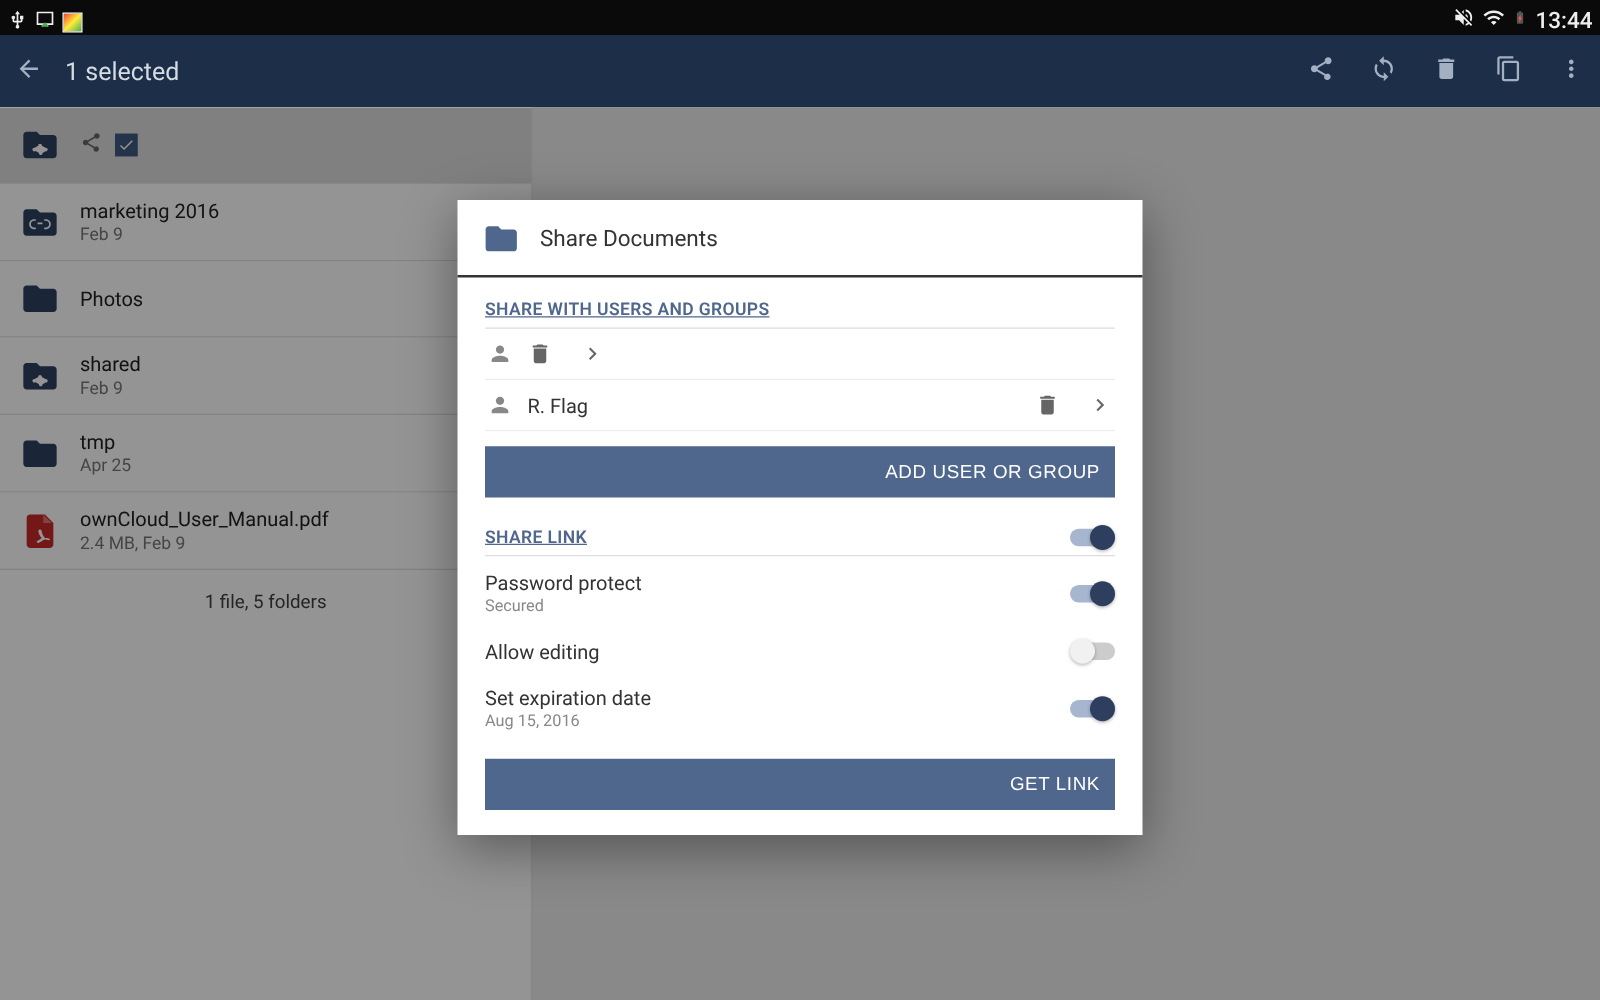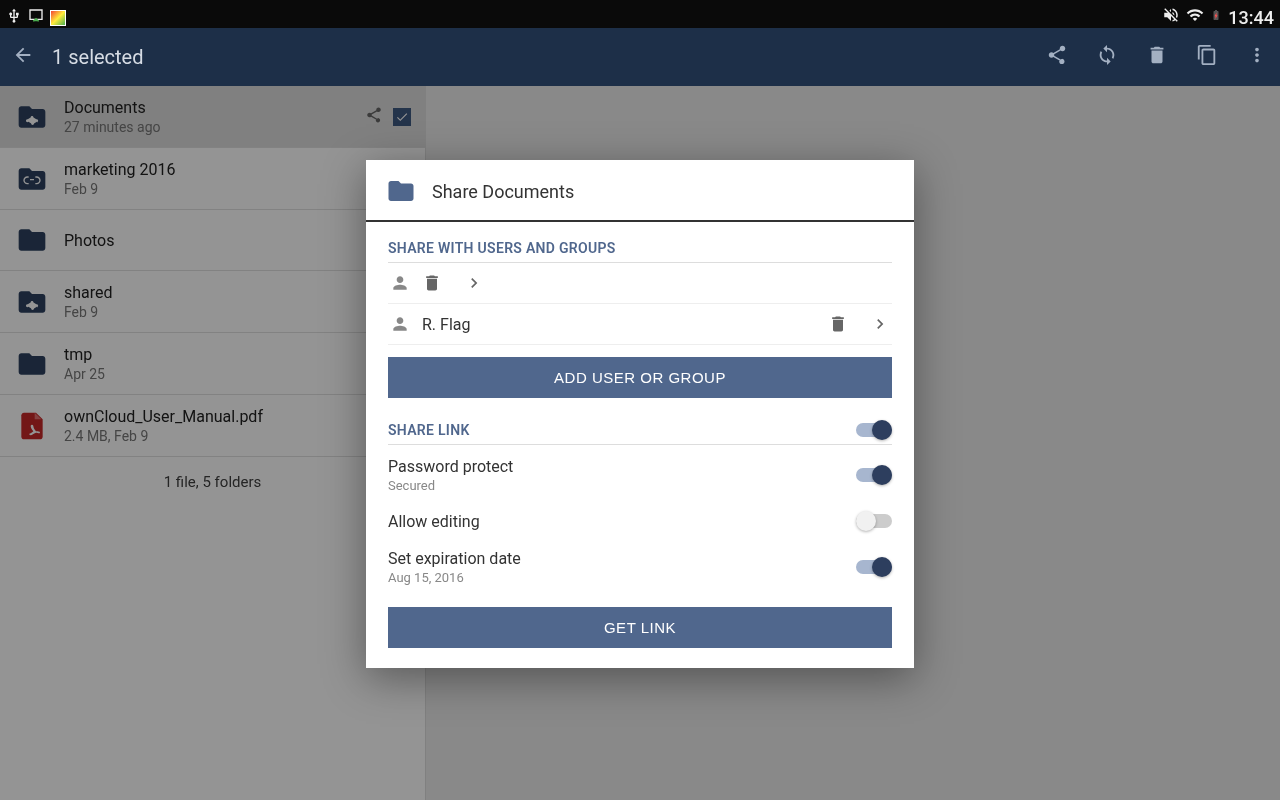--- a/index.html
+++ b/index.html
@@ -39,27 +39,27 @@
   
   
   .right-panel { flex: 1; background: #ececec; }
   
   
   .dialog { position: absolute; left: 366px; top: 160px; width: 548px; background: #fff; box-shadow: 0 10px 40px rgba(0,0,0,0.4); }
   .dialog-header { display: flex; align-items: center; gap: 16px; padding: 16px 20px 14px; border-bottom: 2px solid #333; }
   .dialog-header svg { width: 30px; height: 30px; fill: #50678d; }
   .dialog-title { font-size: 18px; color: #333; }
   .dialog-body { padding: 18px 22px 20px; }
-  .section-label { font-size: 14px; font-weight: 600; color: #50678d; letter-spacing: 0.3px; padding-bottom: 6px; border-bottom: 1px solid #ddd; }
+  .section-label { font-size: 14px; font-weight: 600; color: #50678d; letter-spacing: 0.3px; padding-bottom: 6px; border-bottom: 1px solid #ddd; text-decoration: underline; }
   .share-user-row { display: flex; align-items: center; gap: 12px; padding: 10px 2px; border-bottom: 1px solid #eee; }
   .share-user-row svg.person { width: 20px; height: 20px; fill: #888; }
   .share-user-name { flex: 1; font-size: 16px; color: #333; }
   .share-user-row .trash, .share-user-row .chev { width: 20px; height: 20px; fill: #666; cursor: pointer; }
   .share-user-row .chev { margin-left: 10px; }
-  .primary-btn { display: block; width: 100%; background: #50678d; color: #fff; border: none; padding: 12px; font-size: 15px; letter-spacing: 0.5px; margin-top: 12px; cursor: pointer; }
+  .primary-btn { display: block; width: 100%; background: #50678d; color: #fff; border: none; padding: 12px; font-size: 15px; letter-spacing: 0.5px; margin-top: 12px; cursor: pointer; text-align: right; }
   .section-label-row { display: flex; align-items: center; justify-content: space-between; margin-top: 22px; border-bottom: 1px solid #ddd; padding-bottom: 4px; }
   .section-label-row .section-label { border: none; padding-bottom: 0; }
   .option-row { display: flex; align-items: center; justify-content: space-between; padding: 12px 0 6px; }
   .option-label { font-size: 16px; color: #333; }
   .option-sub { font-size: 13px; color: #888; margin-top: 2px; }
   .option-text { display: flex; flex-direction: column; }
   
   
   .switch { position: relative; width: 36px; height: 20px; }
   .switch-track { position: absolute; inset: 3px 0; border-radius: 10px; background: #ccc; }
@@ -142,24 +142,20 @@
 <div class="content">
   <div class="content-wrap">
     <div class="file-list">
 
       <div class="file-item selected">
         <div class="file-icon">
           <svg viewBox="0 0 24 24" fill="#2d4160">
               <path d="M10 4H4c-1.1 0-2 .9-2 2v12c0 1.1.9 2 2 2h16c1.1 0 2-.9 2-2V8c0-1.1-.9-2-2-2h-8l-2-2z"></path>
               <path d="M15 13.5c.55 0 1-.45 1-1s-.45-1-1-1c-.07 0-.14 0-.2.02l-1.97-1.15c.01-.4.02-.8.02-.12 0-.55-.45-1-1-1s-1 .45-1 1c0 .4.01.8.02.12l-1.97 1.15c-.06-.02-.13-.02-.2-.02-.55 0-1 .45-1 1s.45 1 1 1c.26 0 .5-.1.68-.27l1.93 1.13c-.1.05-.1.09-.1.14 0 .55.45 1 1 1s1-.45 1-1c0-.05 0-.09-.01-.14l1.93-1.13c.18.17.42.27.68.27z" fill="#fff" transform="translate(-1 1) scale(1.1)"></path>
             </svg>
-        </div>
-        <div class="file-info">
-          <div class="file-name">Documents</div>
-          <div class="file-meta">27 minutes ago</div>
         </div>
         <div class="file-item-actions">
           <span><svg width="18" height="18" viewBox="0 0 24 24" fill="#666">
                 <path d="M18 16.08c-.76 0-1.44.3-1.96.77L8.91 12.7c.05-.23.09-.46.09-.7s-.04-.47-.09-.7l7.05-4.11c.54.5 1.25.81 2.04.81 1.66 0 3-1.34 3-3s-1.34-3-3-3-3 1.34-3 3c0 .24.04.47.09.7L8.04 9.81C7.5 9.31 6.79 9 6 9c-1.66 0-3 1.34-3 3s1.34 3 3 3c.79 0 1.5-.31 2.04-.81l7.12 4.16c-.5.21-.8.43-.8.65 0 1.61 1.31 2.92 2.92 2.92s2.92-1.31 2.92-2.92-1.31-2.92-2.92-2.92z"></path>
               </svg></span>
           <span class="checkbox">
               <svg viewBox="0 0 24 24">
                 <path d="M9 16.17L4.83 12l-1.42 1.41L9 19 21 7l-1.41-1.41z"></path>
               </svg>
             </span>

